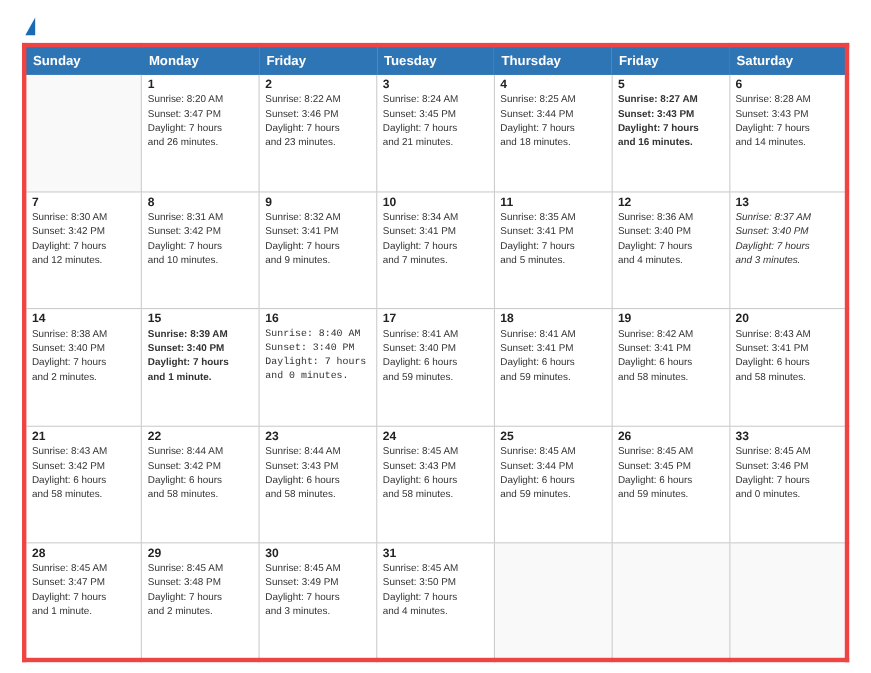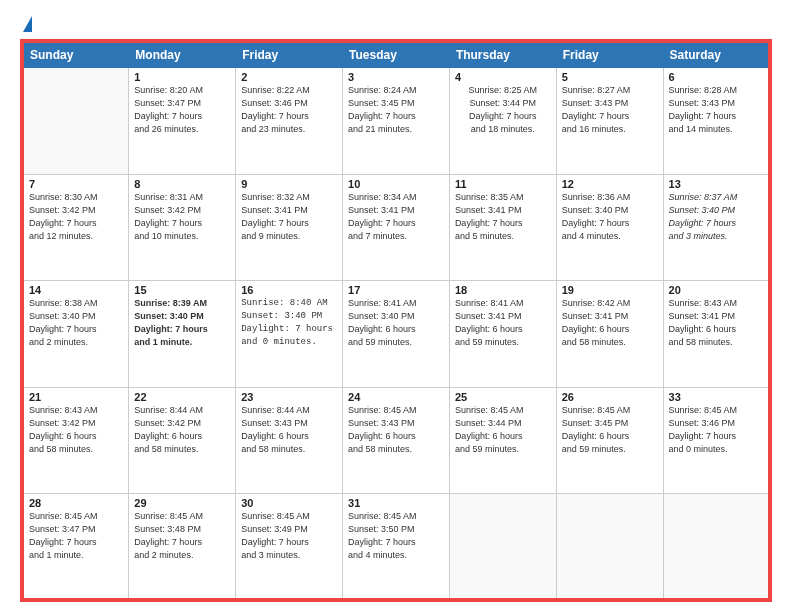--- a/index.html
+++ b/index.html
@@ -149,28 +149,28 @@
           </td>
           <td>
             <span class="day-num">3</span>
             <div class="day-info" style="white-space: pre-line;">Sunrise: 8:24 AM
 Sunset: 3:45 PM
 Daylight: 7 hours
 and 21 minutes.</div>
           </td>
           <td>
             <span class="day-num">4</span>
-            <div class="day-info" style="white-space: pre-line; text-align: center;">Sunrise: 8:25 AM
+            <div class="day-info" style="white-space: pre-line;">Sunrise: 8:25 AM
 Sunset: 3:44 PM
 Daylight: 7 hours
 and 18 minutes.</div>
           </td>
           <td>
             <span class="day-num">5</span>
-            <div class="day-info" style="white-space: pre-line;">Sunrise: 8:27 AM
+            <div class="day-info" style="white-space: pre-line; font-weight: bold;">Sunrise: 8:27 AM
 Sunset: 3:43 PM
 Daylight: 7 hours
 and 16 minutes.</div>
           </td>
           <td>
             <span class="day-num">6</span>
             <div class="day-info" style="white-space: pre-line;">Sunrise: 8:28 AM
 Sunset: 3:43 PM
 Daylight: 7 hours
 and 14 minutes.</div>

